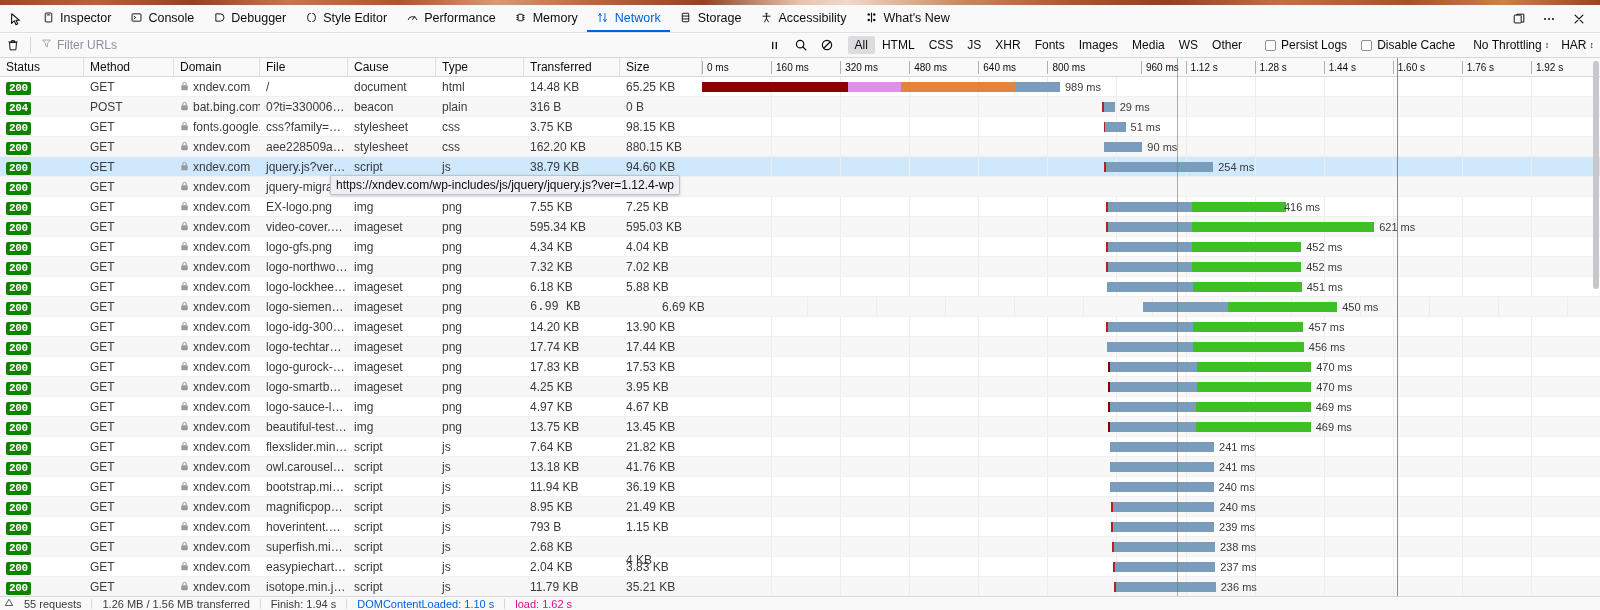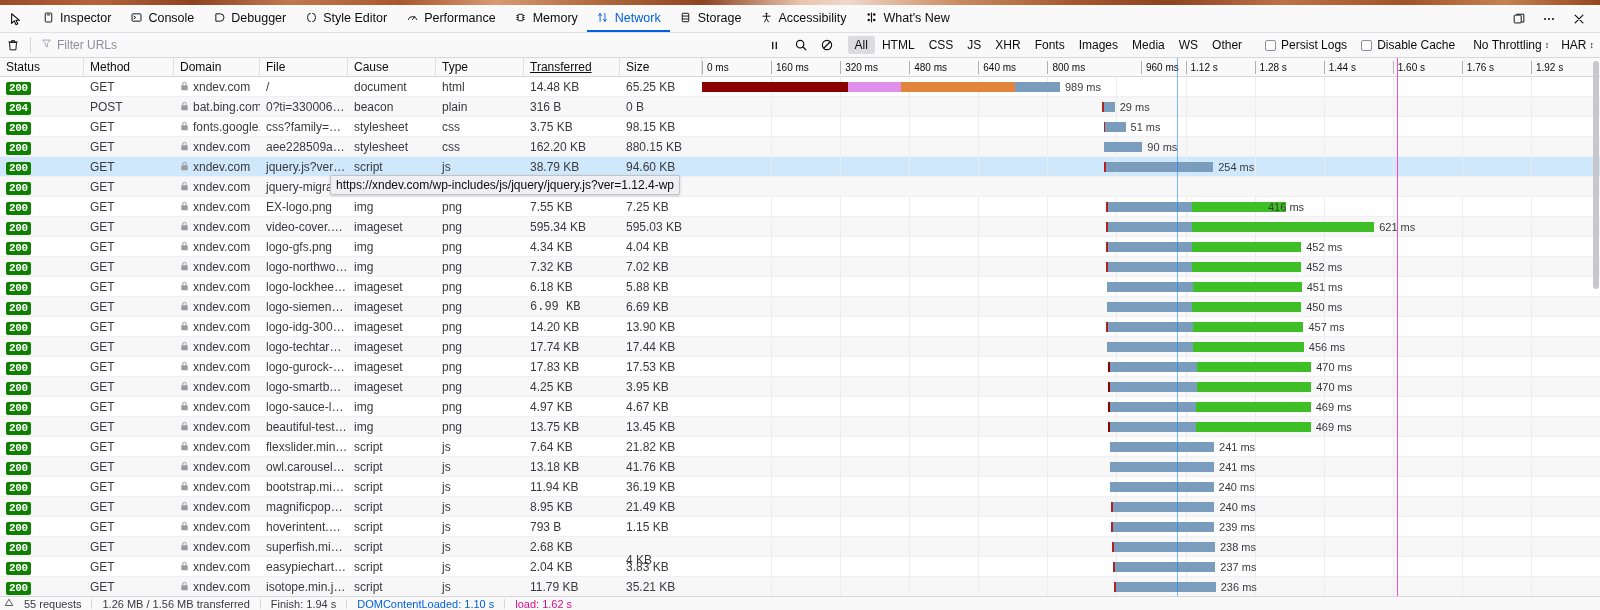--- a/index.html
+++ b/index.html
@@ -394,21 +394,21 @@
   </div>
 
   <div class="table-wrap">
     <div class="thead" id="thead-host">
         <div class="th" style="width: 84px;">Status</div>
         <div class="th" style="width: 90px;">Method</div>
         <div class="th" style="width: 86px;">Domain</div>
         <div class="th" style="width: 88px;">File</div>
         <div class="th" style="width: 88px;">Cause</div>
         <div class="th" style="width: 88px;">Type</div>
-        <div class="th" style="width: 96px; text-decoration: underline;">Transferred</div>
+        <div class="th" style="width: 96px;">Transferred</div>
         <div class="th" style="width: 82px;">Size</div>
         <div class="th waterfall">
           <div class="ruler">
             <div class="tick" style="left: 0px;">0 ms</div>
             <div class="tick" style="left: 69.0769px;">160 ms</div>
             <div class="tick" style="left: 138.154px;">320 ms</div>
             <div class="tick" style="left: 207.231px;">480 ms</div>
             <div class="tick" style="left: 276.308px;">640 ms</div>
             <div class="tick" style="left: 345.385px;">800 ms</div>
             <div class="tick" style="left: 439px;">960 ms</div>
@@ -640,21 +640,21 @@
             <div class="gridline" style="left: 552.615px;"></div>
             <div class="gridline" style="left: 621.692px;"></div>
             <div class="gridline" style="left: 690.769px;"></div>
             <div class="gridline" style="left: 759.846px;"></div>
             <div class="gridline" style="left: 828.923px;"></div>
             <div class="wf-bar" style="left: 404.1px;">
               <div class="seg" style="width: 1.72692px; background: rgb(179, 33, 33);"></div>
               <div class="seg" style="width: 84.6192px; background: rgb(123, 157, 189);"></div>
               <div class="seg" style="width: 93.2538px; background: rgb(63, 191, 38);"></div>
             </div>
-            <div class="wf-label" style="left: 566px;">416 ms</div>
+            <div class="wf-label" style="left: 582px;">416 ms</div>
           </div>
         </div>
         <div class="row even">
           <div class="td" style="width: 84px;"><span class="status-badge">200</span></div>
           <div class="td" style="width: 90px;">GET</div>
           <div class="td domain-cell" style="width: 86px;">
             <span class="lock"><svg width="9" height="10" viewBox="0 0 12 14">
                 <rect x="1.5" y="6" width="9" height="7" rx="1" fill="#9a9aa0"></rect>
                 <path d="M3.6 6 V4.2 A2.4 2.4 0 0 1 8.4 4.2 V6" fill="none" stroke="#9a9aa0" stroke-width="1.4"></path>
               </svg></span>
@@ -800,21 +800,21 @@
             <span class="lock"><svg width="9" height="10" viewBox="0 0 12 14">
                 <rect x="1.5" y="6" width="9" height="7" rx="1" fill="#9a9aa0"></rect>
                 <path d="M3.6 6 V4.2 A2.4 2.4 0 0 1 8.4 4.2 V6" fill="none" stroke="#9a9aa0" stroke-width="1.4"></path>
               </svg></span>
             <span>xndev.com</span>
           </div>
           <div class="td" style="width: 88px;">logo-siemens-1...</div>
           <div class="td" style="width: 88px;">imageset</div>
           <div class="td" style="width: 88px;">png</div>
           <div class="td" style="width: 96px; font-family: Liberation Mono, monospace;">6.99 KB</div>
-          <div class="td" style="width: 82px;">6.69 KB</div>
+          <div class="td" style="width: 82px; margin-left: 36px;">6.69 KB</div>
           <div class="td waterfall">
             <div class="gridline" style="left: 69.0769px;"></div>
             <div class="gridline" style="left: 138.154px;"></div>
             <div class="gridline" style="left: 207.231px;"></div>
             <div class="gridline" style="left: 276.308px;"></div>
             <div class="gridline" style="left: 345.385px;"></div>
             <div class="gridline" style="left: 414.462px;"></div>
             <div class="gridline" style="left: 483.538px;"></div>
             <div class="gridline" style="left: 552.615px;"></div>
             <div class="gridline" style="left: 621.692px;"></div>

